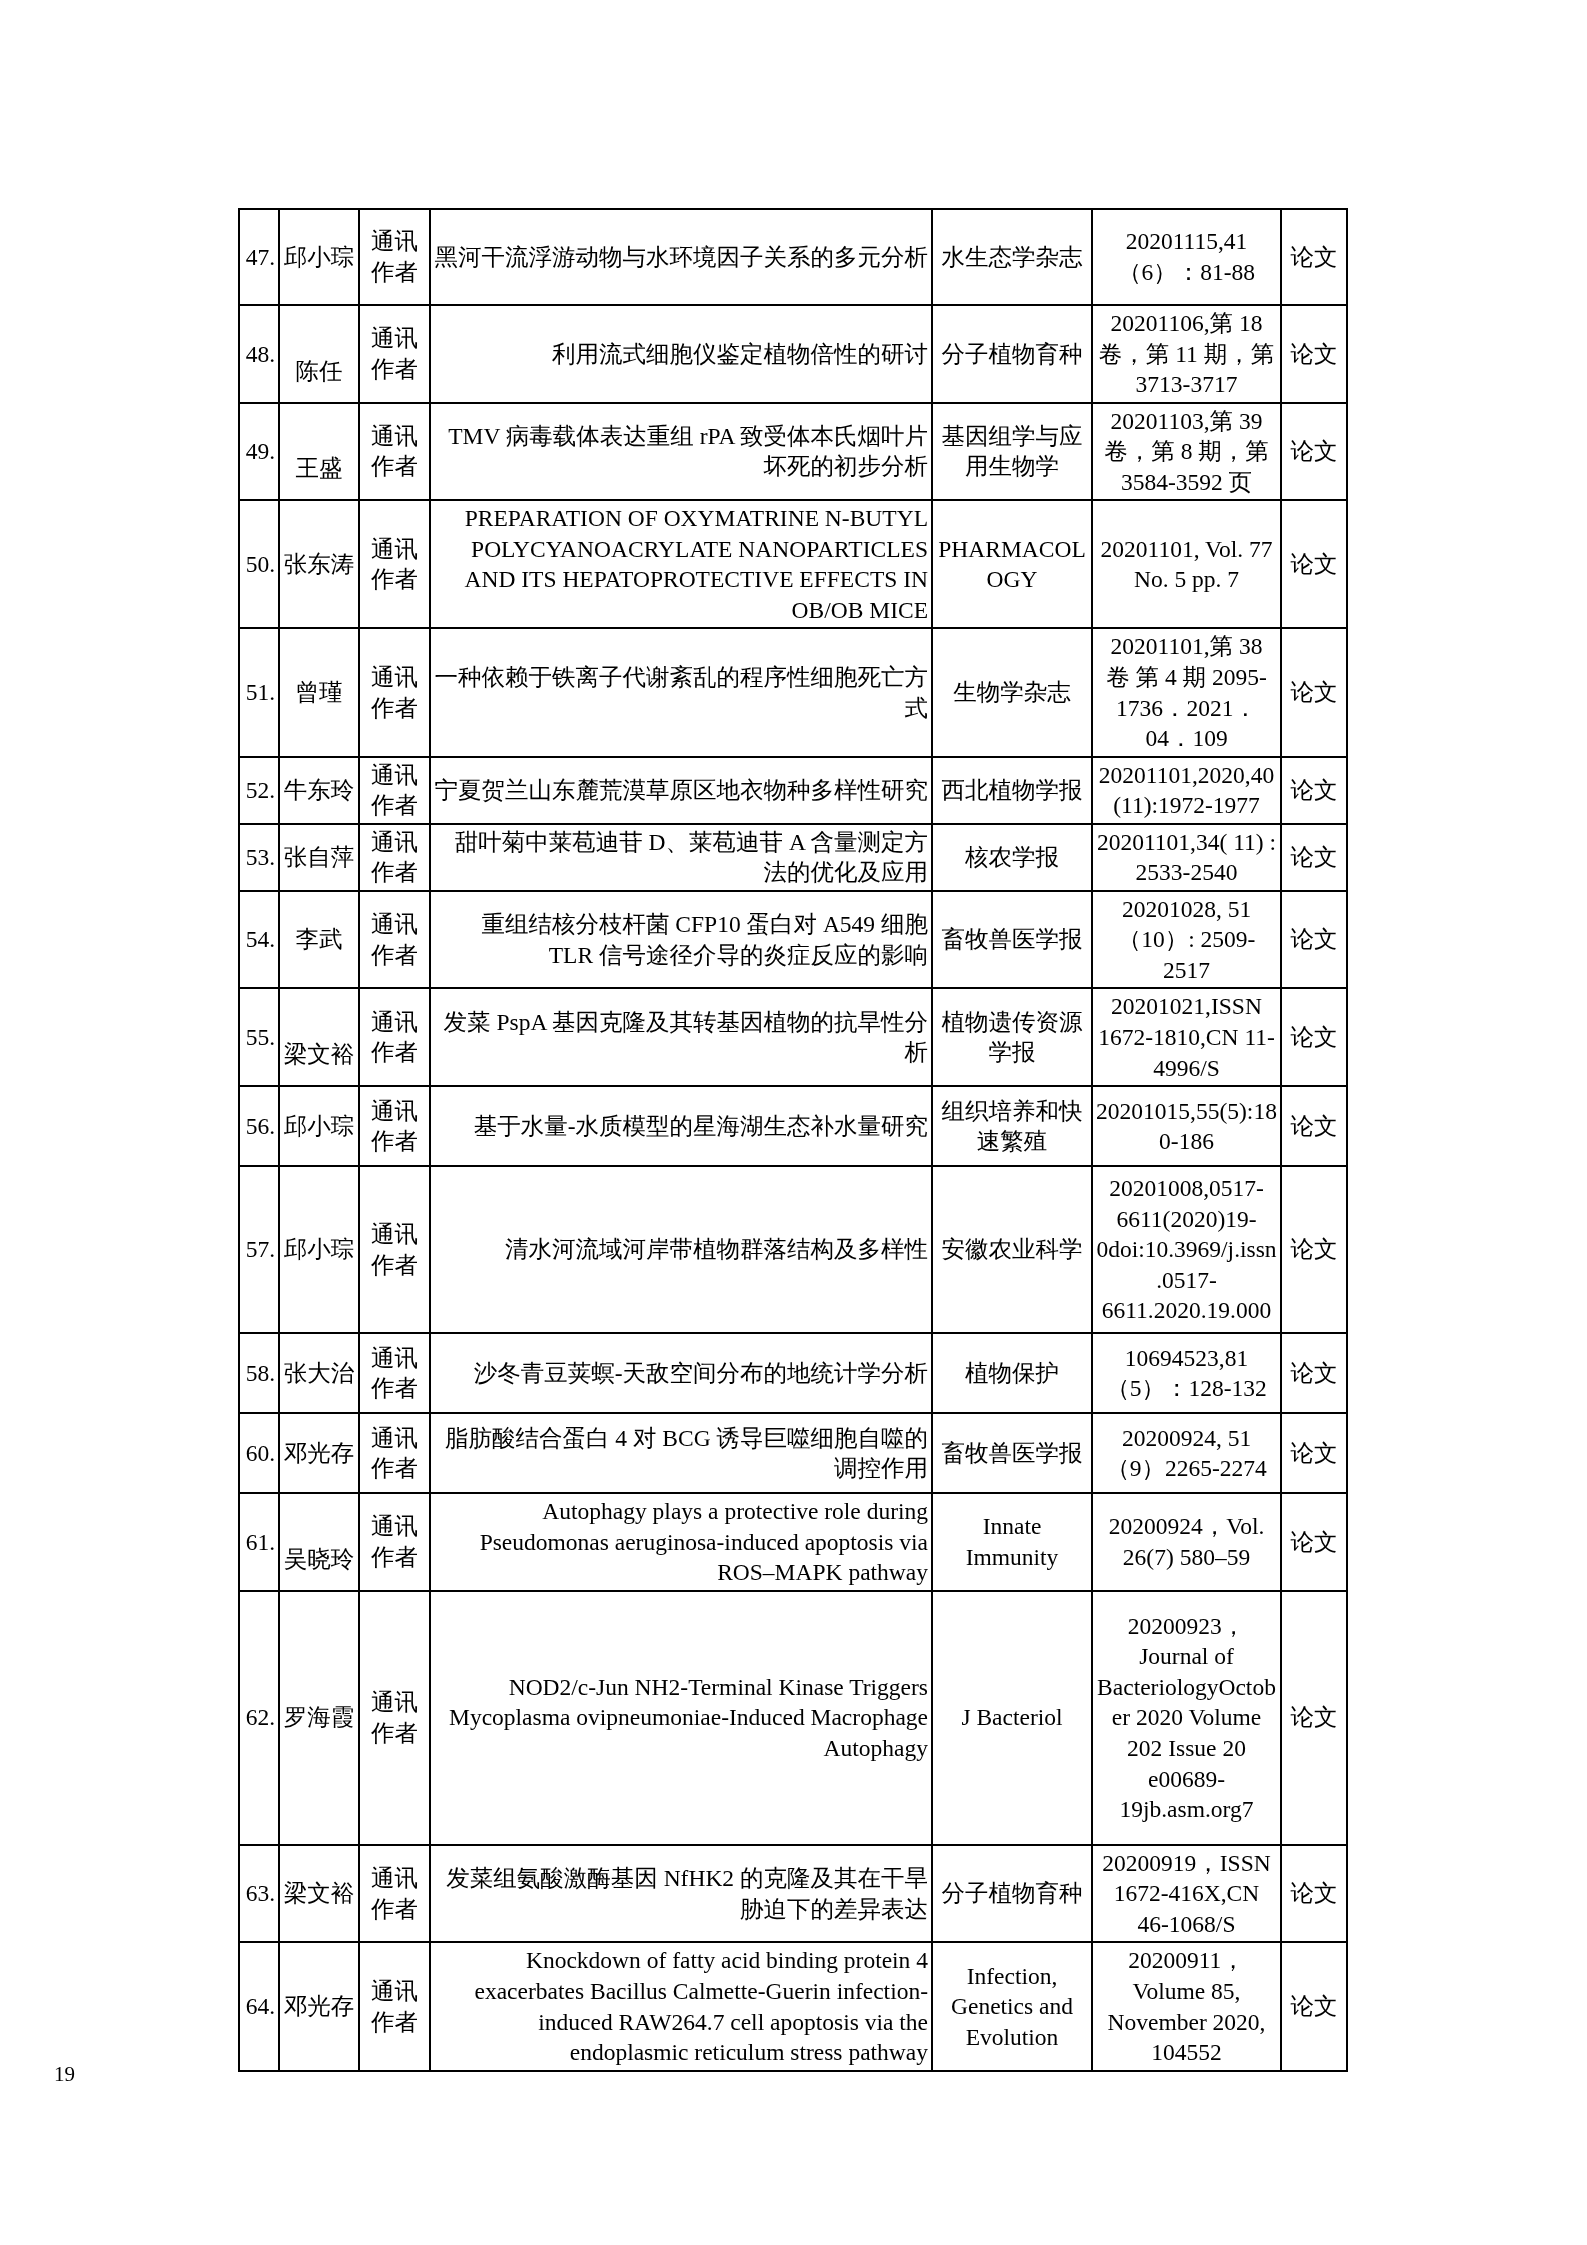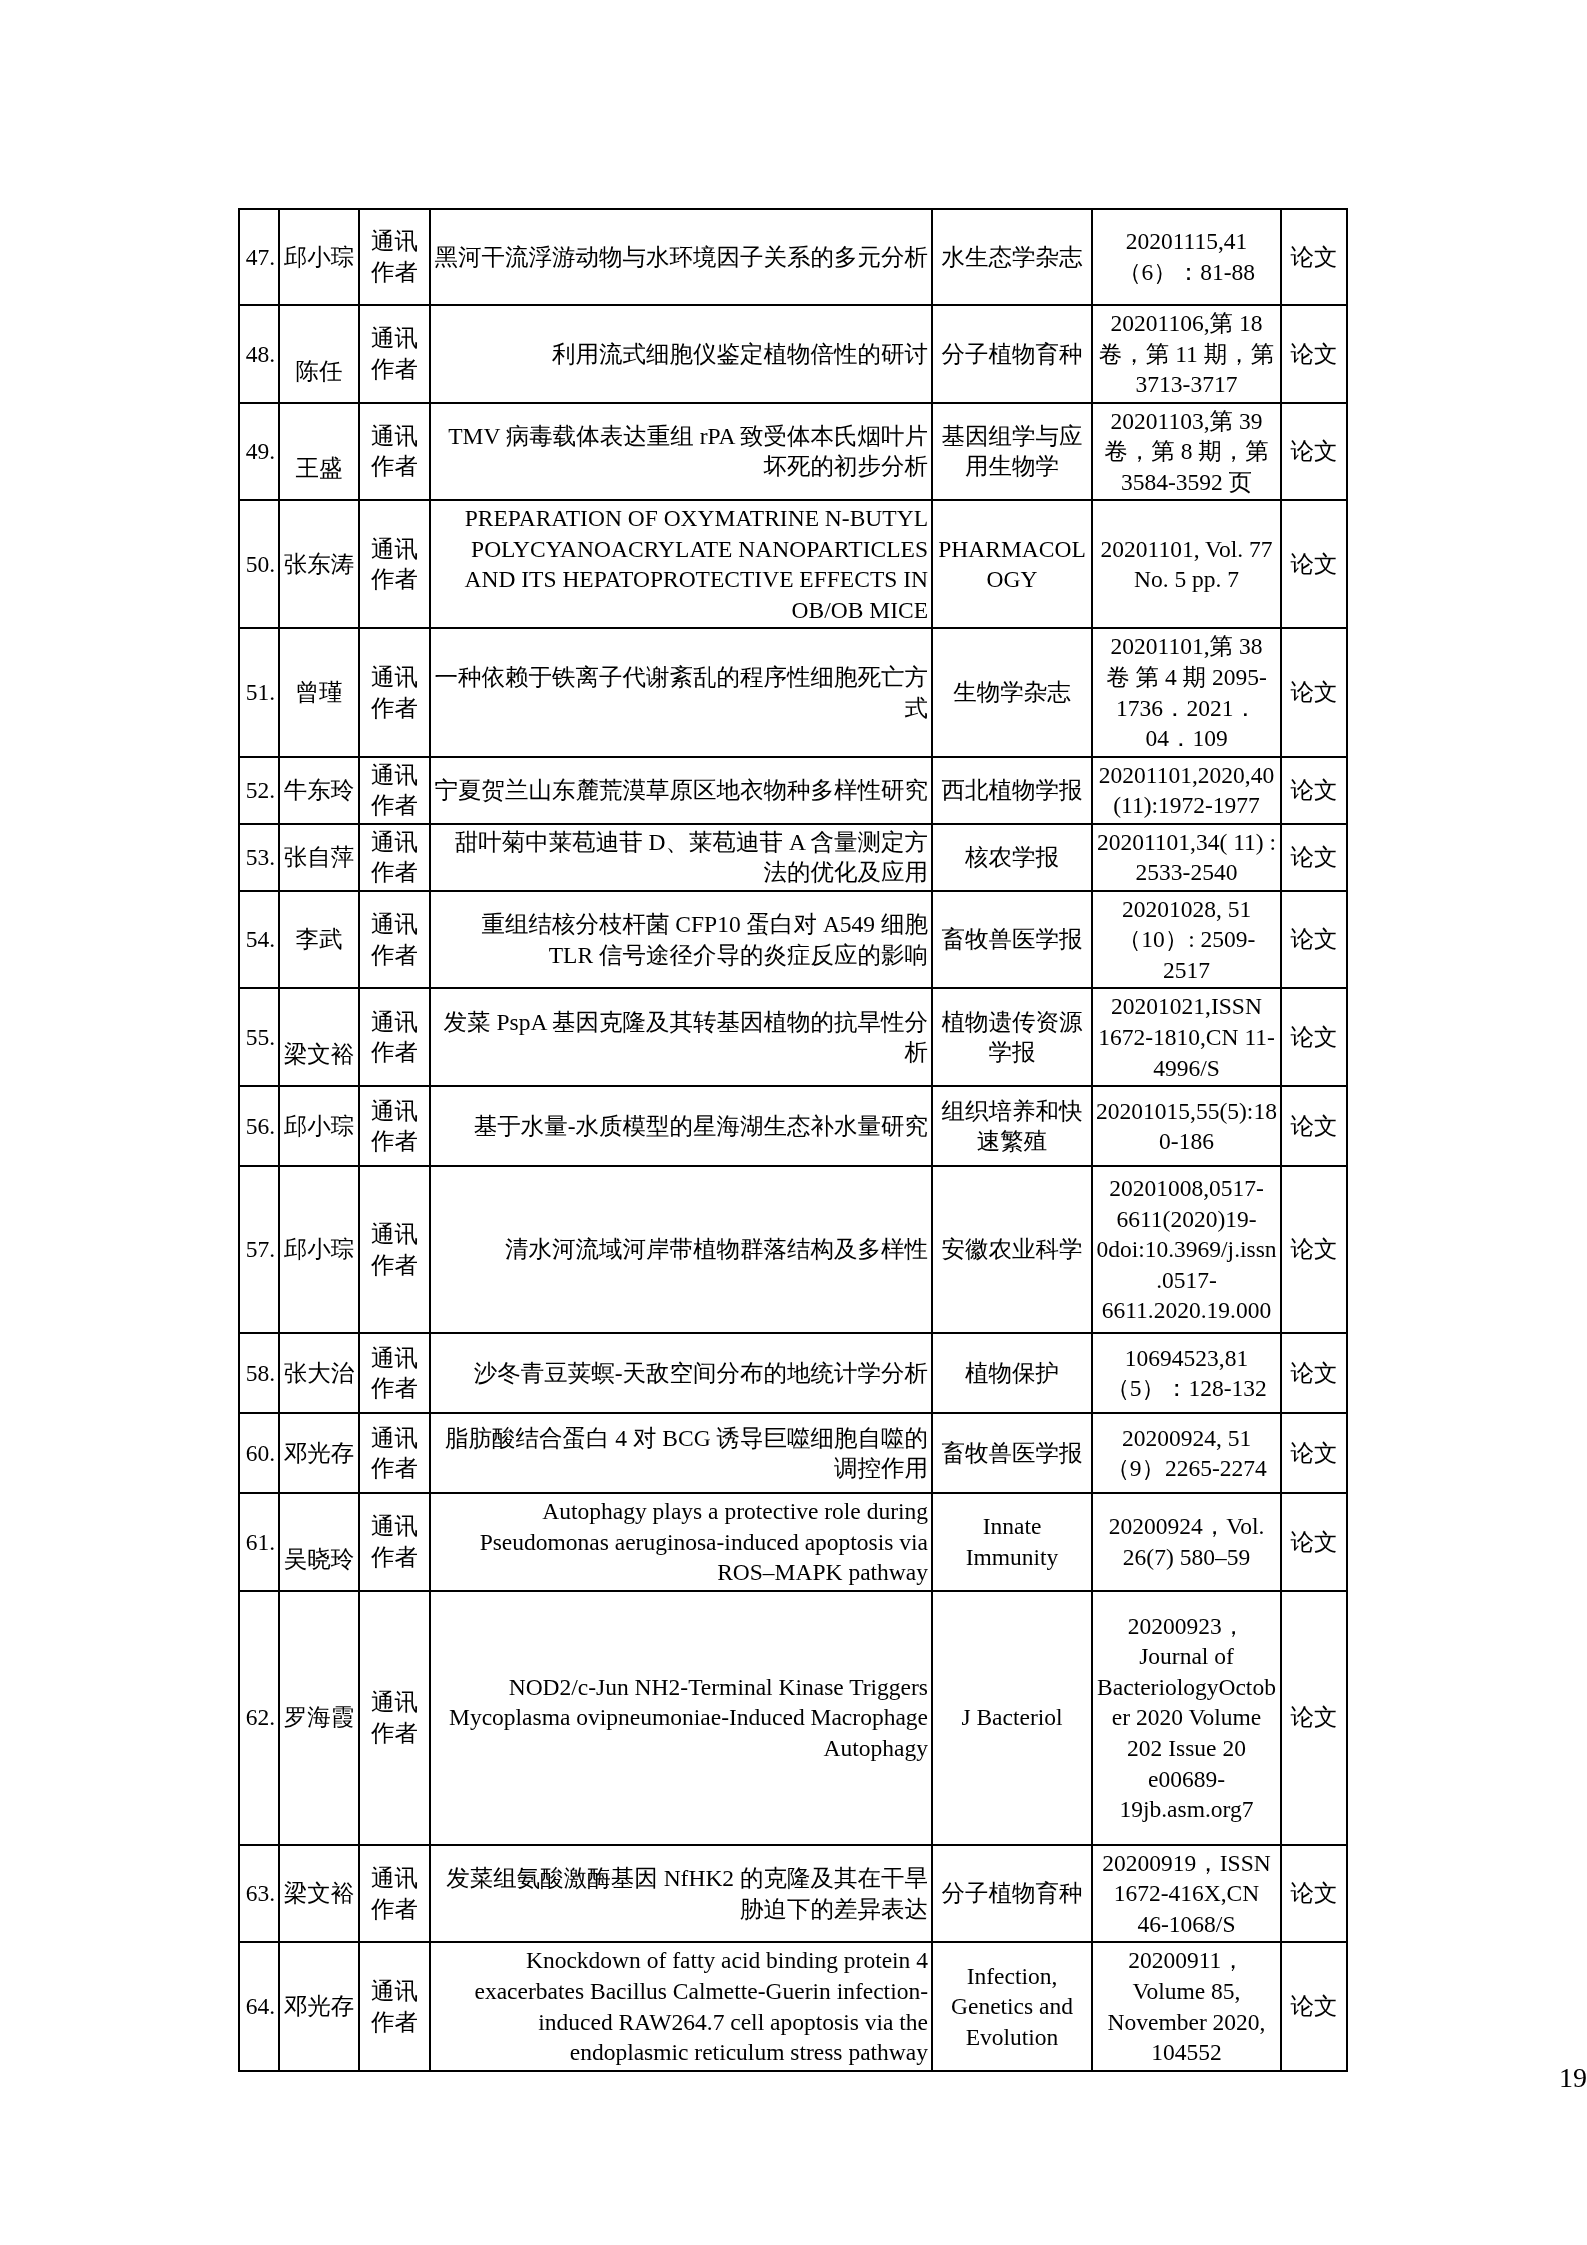--- a/index.html
+++ b/index.html
@@ -52,22 +52,22 @@
   }
   .name-low {
     display: inline-block;
     margin-top: 34px;
   }
   .page-number {
     position: absolute;
     top: 2062px;
     left: 0;
     width: 1587px;
-    text-align: right;
-    font-size: 28px;
+    text-align: left;
+    font-size: 21px;
     padding-left: 54px;
     box-sizing: border-box;
   }
 </style>
 </head>
 <body>
 
 <div class="page">
   <table class="pubs">
     <colgroup>

